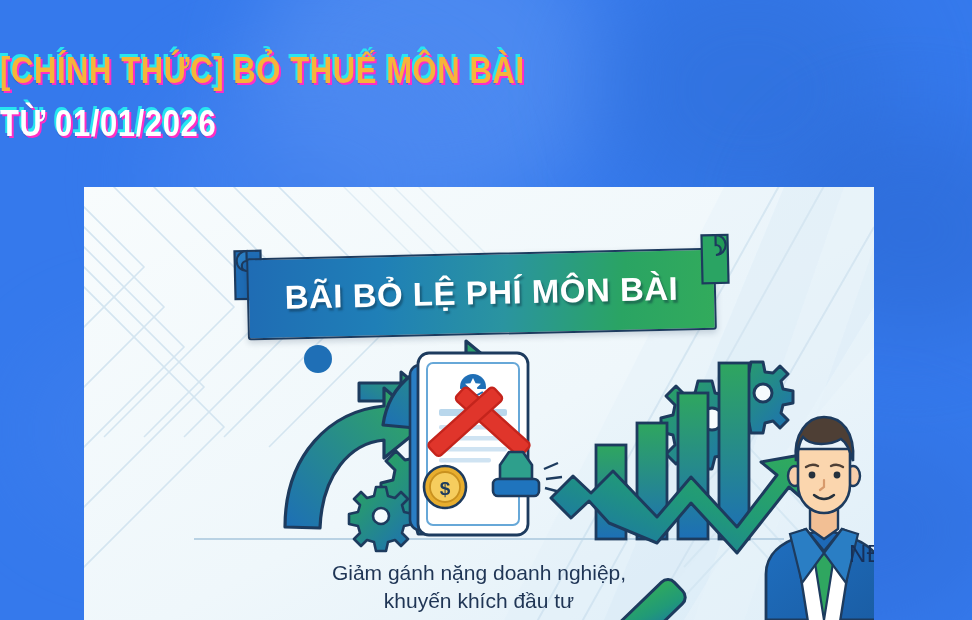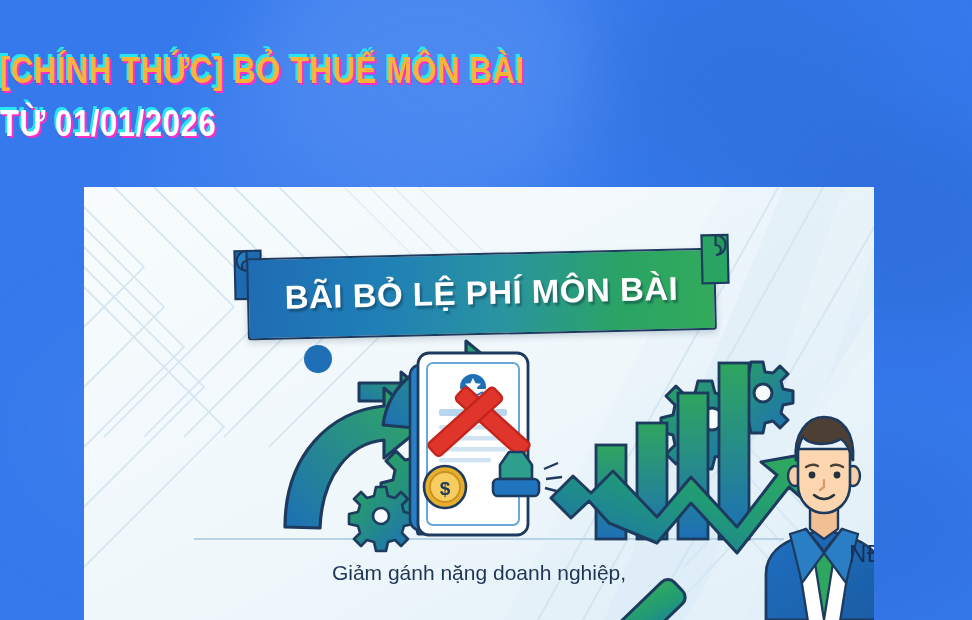--- a/index.html
+++ b/index.html
@@ -359,14 +359,15 @@
     <svg class="curl curl-r" viewBox="0 0 34 56">
       <path d="M2 4 h26 v48 h-26 z" fill="#2aa463" stroke="#1d3b5e" stroke-width="2.2"></path>
       <path d="M16 4 a10 10 0 1 1 0 20 a5 5 0 1 0 0 -10 z" fill="#229a58" stroke="#1d3b5e" stroke-width="2.2"></path>
     </svg>
   </div>
 
   <div class="nd-mark">NĐ</div>
 
   <div class="caption">
     <span>Giảm gánh nặng doanh nghiệp,</span>
+    <span>khuyến khích đầu tư</span>
   </div>
 </div>
 
 </body></html>

